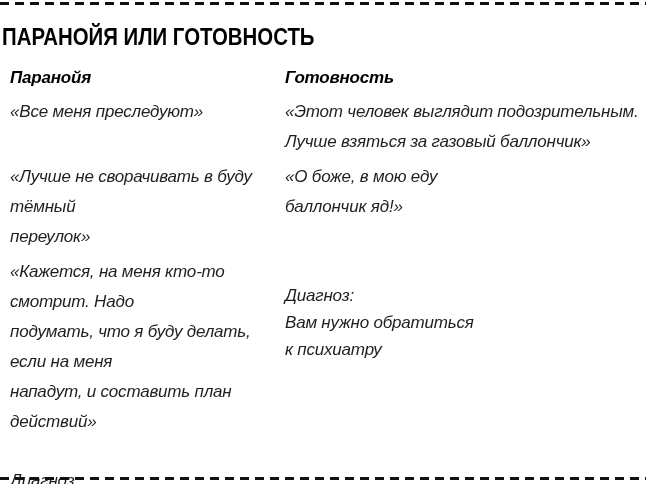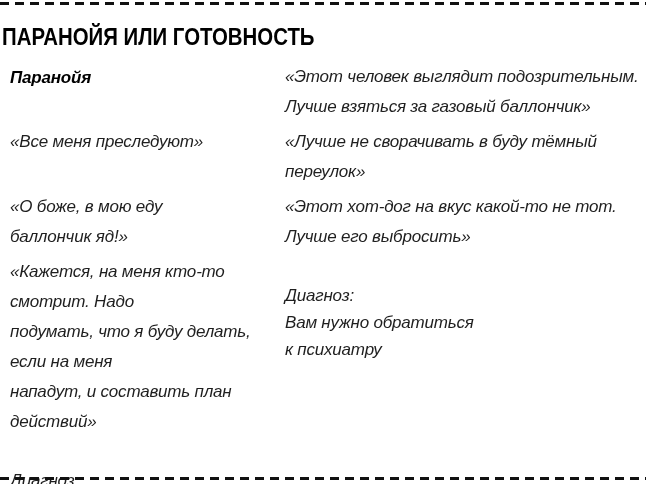--- a/index.html
+++ b/index.html
@@ -73,32 +73,31 @@
 
 <div class="page">
 
   <div class="dashed-rule rule-top"></div>
 
   <div class="title">ПАРАНОЙЯ ИЛИ ГОТОВНОСТЬ</div>
 
   <div class="table">
 
     <div class="cell header">Паранойя</div>
+    <div class="cell header">Готовность</div>
 
+    <div class="cell">«Все меня преследуют»</div>
     <div class="cell">«Этот человек выглядит подозрительным.
 Лучше взяться за газовый баллончик»</div>
-    <div class="cell">«Все меня преследуют»</div>
 
     <div class="cell">«Лучше не сворачивать в буду тёмный
 переулок»</div>
 
     <div class="cell">«О боже, в мою еду
 баллончик яд!»</div>
-    <div class="cell">«Этот хот-дог на вкус какой-то не тот.
-Лучше его выбросить»</div>
 
     <div class="cell">«Кажется, на меня кто-то смотрит. Надо
 подумать, что я буду делать, если на меня
 нападут, и составить план действий»</div>
 
     <div class="cell diagnosis">Диагноз:
 Вам нужно обратиться
 к психиатру</div>
     <div class="cell diagnosis">Диагноз:
 Вы подготовились к неприятностям,

